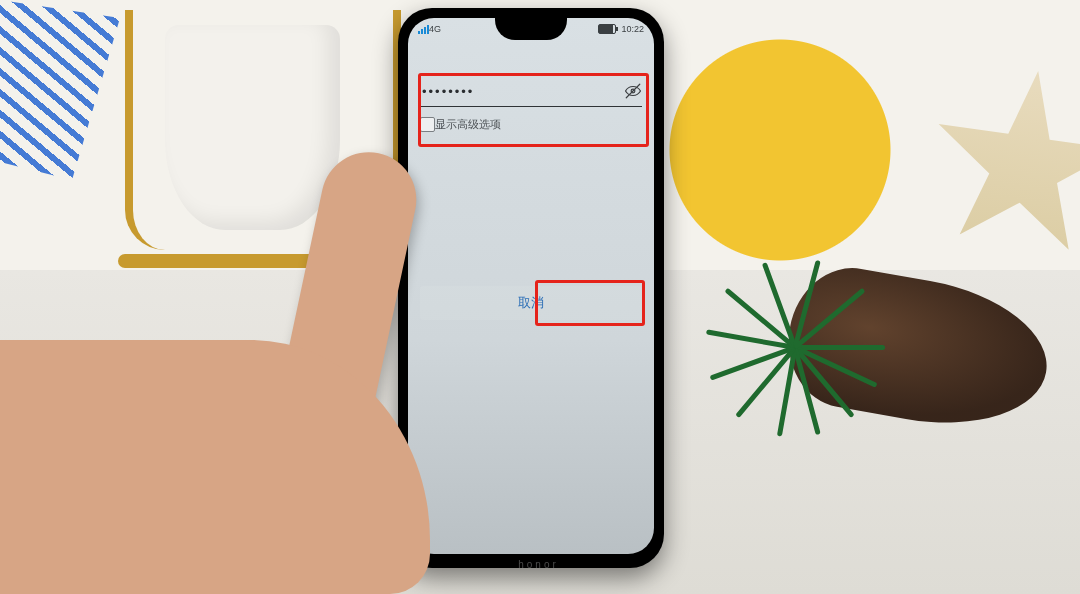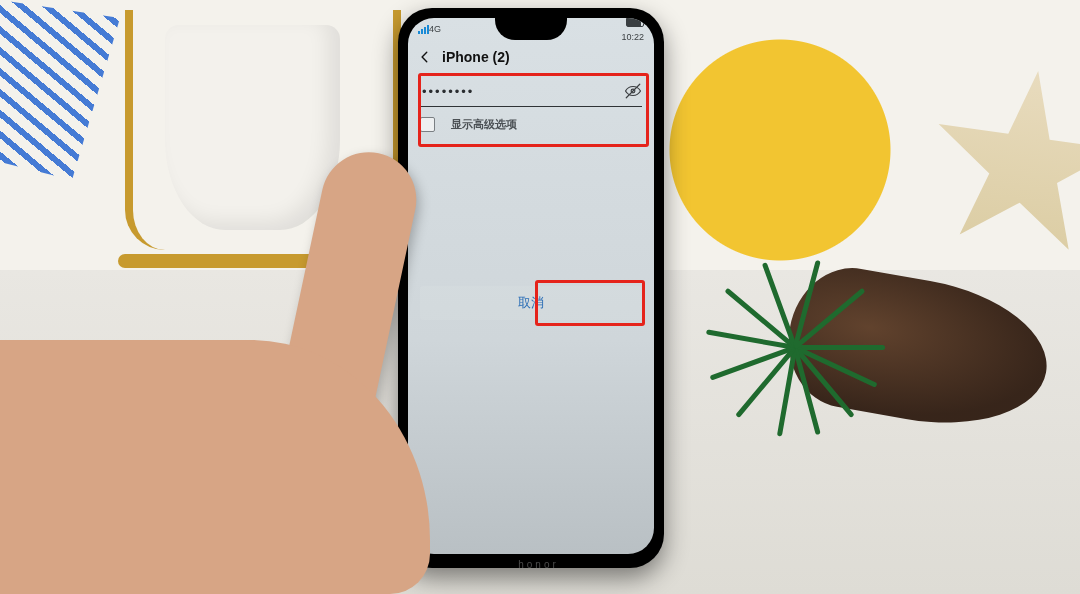--- a/index.html
+++ b/index.html
@@ -47,21 +47,21 @@
     background:linear-gradient(#d9e0e4,#cfd6da 60%,#b9c0c4);border-radius:26px;overflow:hidden;}
   .notch{position:absolute;left:50%;top:0;transform:translateX(-50%);
     width:72px;height:22px;background:#000;border-radius:0 0 20px 20px;z-index:5;}
   .brand{position:absolute;left:15px;right:0;bottom:-2px;text-align:center;
     color:#4a4a4a;font-size:10px;letter-spacing:3px;}
 
   .statusbar{position:absolute;left:0;right:0;top:0;height:22px;
     display:flex;align-items:center;justify-content:space-between;
     padding:0 10px;font-size:9px;color:#3a3f42;z-index:4;}
   .status-left{display:flex;gap:0;align-items:center;}
-  .status-right{display:flex;gap:5px;align-items:flex-end;flex-direction:column;}
+  .status-right{display:flex;gap:5px;align-items:flex-start;}
   .sig{display:inline-flex;gap:1px;align-items:flex-end;height:9px;}
   .sig i{width:2px;background:#198ad6;display:block;}
   .sig i:nth-child(1){height:3px}.sig i:nth-child(2){height:5px}
   .sig i:nth-child(3){height:7px}.sig i:nth-child(4){height:9px}
   .batt{width:16px;height:8px;border:1px solid #3a3f42;border-radius:2px;position:relative;}
   .batt:after{content:"";position:absolute;right:-3px;top:2px;width:2px;height:4px;background:#3a3f42;}
   .batt i{display:block;height:100%;width:85%;background:#3a3f42;}
 
   .titlebar{position:absolute;left:0;right:0;top:24px;height:30px;
     display:flex;align-items:center;gap:10px;padding:0 10px;}
@@ -69,21 +69,21 @@
   .back svg{width:14px;height:14px;display:block;}
   .title{font-size:14px;font-weight:600;color:#111;}
 
   .form{position:absolute;left:12px;right:12px;top:60px;}
   .pwd-row{display:flex;align-items:center;border-bottom:1px solid #2f3336;
     padding:4px 0 6px;}
   .pwd{flex:1;border:none;background:transparent;outline:none;
     font-size:13px;letter-spacing:2px;color:#2a2d30;}
   .eye{width:18px;height:18px;}
   .eye svg{width:18px;height:18px;display:block;}
-  .adv{display:flex;gap:16px;margin-top:10px;font-size:11px;color:#4b5054;font-weight:bold;}
+  .adv{display:flex;gap:0;margin-top:10px;font-size:11px;color:#4b5054;}
   .chk{width:13px;height:13px;border:1px solid #7a7f83;border-radius:2px;background:#eef0f1;}
 
   .btn-row{position:absolute;left:12px;right:12px;top:268px;display:flex;gap:10px;}
   .btn{flex:1;text-align:center;padding:8px 0;font-size:13px;
     color:#2d6fb6;border-radius:3px;background:rgba(255,255,255,.08);}
 
   
   .hi{position:absolute;border:3px solid #e5231b;border-radius:3px;
     pointer-events:none;z-index:20;}
   .hi1{left:10px;top:55px;width:225px;height:68px;}
@@ -129,28 +129,20 @@
           <span>4G</span>
         </div>
         <div class="status-right">
           <span class="batt">
               <i></i>
             </span>
           <span>10:22</span>
         </div>
       </div>
 
-      <div class="titlebar">
-        <span class="back">
-          <svg viewBox="0 0 24 24" fill="none" stroke="#111" stroke-width="2.4" stroke-linecap="round" stroke-linejoin="round">
-            <polyline points="15 4 7 12 15 20"></polyline>
-          </svg>
-        </span>
-        <span class="title">iPhone (2)</span>
-      </div>
 
       <div class="form">
         <div class="pwd-row">
           <input class="pwd" type="text" value="••••••••" style="">
           <span class="eye">
             <svg viewBox="0 0 24 24" fill="none" stroke="#3c3f42" stroke-width="1.6" stroke-linecap="round" stroke-linejoin="round">
               <path d="M2 12s3.5-6 10-6 10 6 10 6-3.5 6-10 6S2 12 2 12z"></path>
               <circle cx="12" cy="12" r="2.5"></circle>
               <line x1="3" y1="21" x2="21" y2="3"></line>
             </svg>

